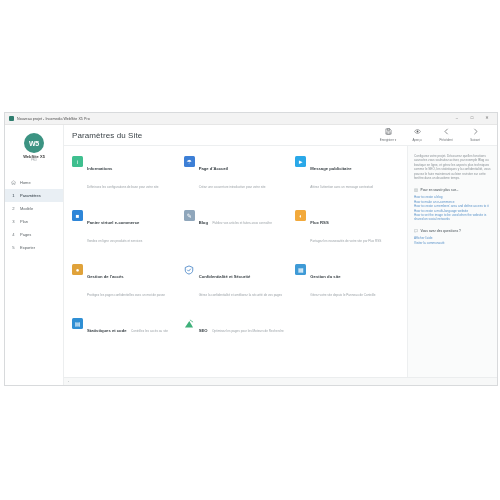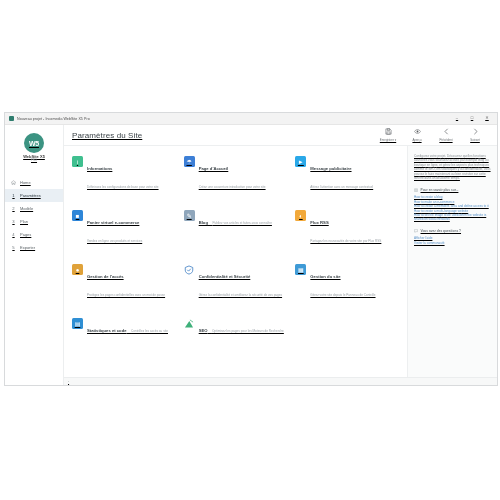--- a/index.html
+++ b/index.html
@@ -16,21 +16,20 @@
     position: absolute;
     left: 4px;
     top: 112px;
     width: 492px;
     height: 272px;
     background: #ffffff;
     border: 1px solid #d8dadc;
     display: flex;
     flex-direction: column;
     overflow: hidden;
-    text-decoration: underline;
   }
 
   
   .titlebar {
     height: 11px;
     background: #f3f3f3;
     border-bottom: 1px solid #e6e6e6;
     display: flex;
     align-items: center;
     padding: 0 2px;

